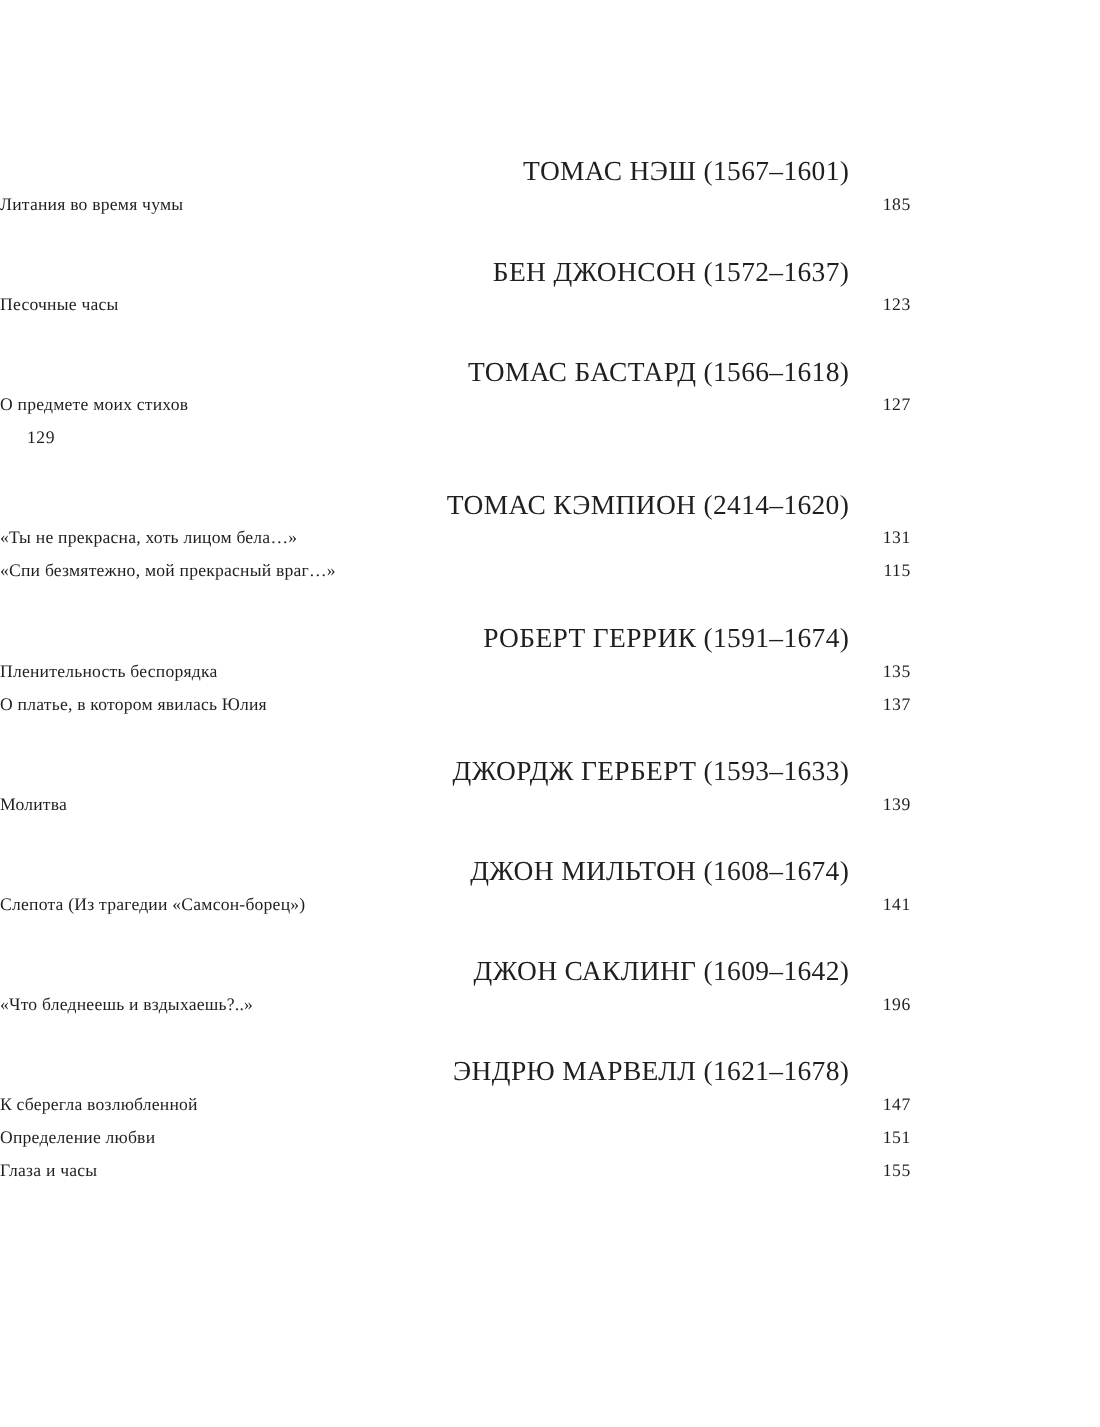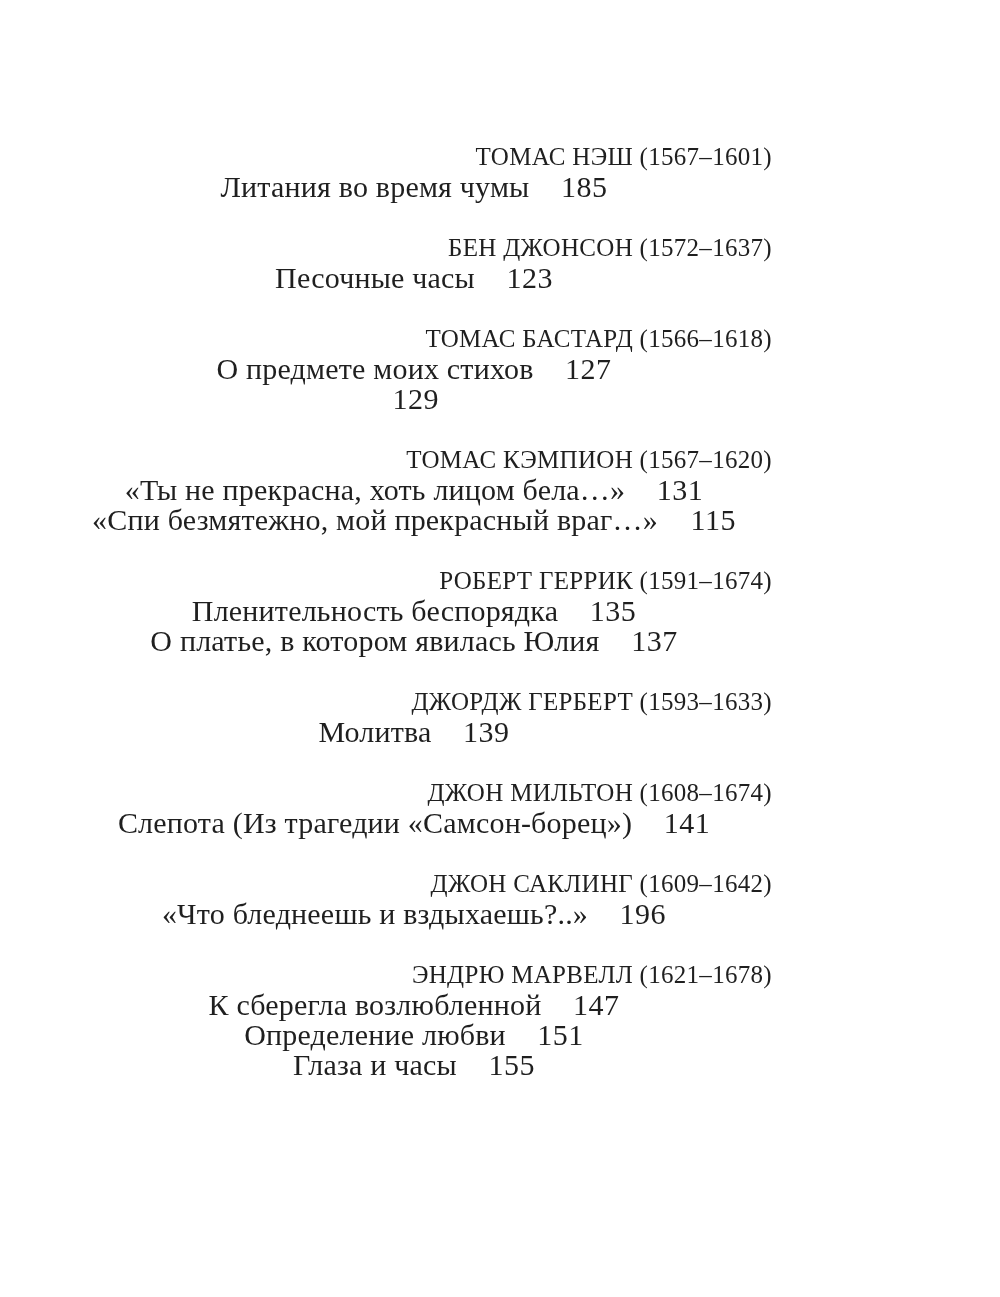--- a/index.html
+++ b/index.html
@@ -31,23 +31,23 @@
   .author-row {
     font-size: 25px;
     line-height: 30px;
     text-align: right;
     padding-right: 56px;
     white-space: nowrap;
     letter-spacing: 0.3px;
   }
   .entry-row {
     display: flex;
-    justify-content: center;
+    justify-content: space-between;
     align-items: baseline;
-    font-size: 30px;
+    font-size: 16px;
     line-height: 30px;
     white-space: nowrap;
     gap: 28px;
   }
   .entry-title {
     text-align: right;
     letter-spacing: 0.2px;
   }
   .entry-page {
     width: 50px;
@@ -77,21 +77,21 @@
       <div class="author-row">ТОМАС БАСТАРД (1566–1618)</div>
       <div class="entry-row">
         <span class="entry-title">О предмете моих стихов</span>
         <span class="entry-page">127</span>
       </div>
       <div class="entry-row">
         <span class="entry-page">129</span>
       </div>
     </div>
     <div class="toc-section">
-      <div class="author-row">ТОМАС КЭМПИОН (1567–1620)</div>
+      <div class="author-row">ТОМАС КЭМПИОН (2414–1620)</div>
       <div class="entry-row">
         <span class="entry-title">«Ты не прекрасна, хоть лицом бела…»</span>
         <span class="entry-page">131</span>
       </div>
       <div class="entry-row">
         <span class="entry-title">«Спи безмятежно, мой прекрасный враг…»</span>
         <span class="entry-page">115</span>
       </div>
     </div>
     <div class="toc-section">

